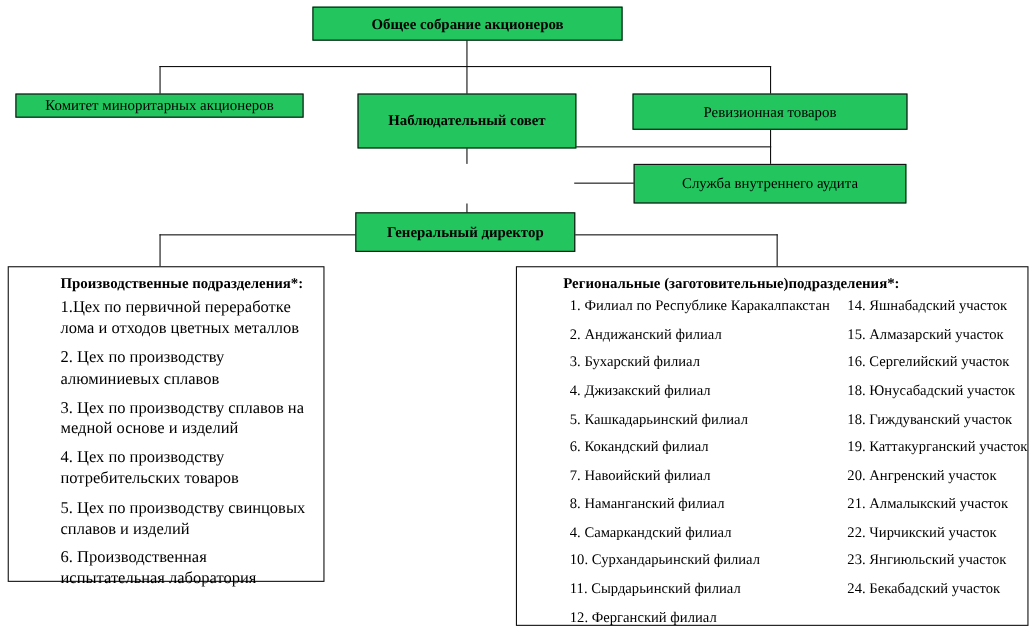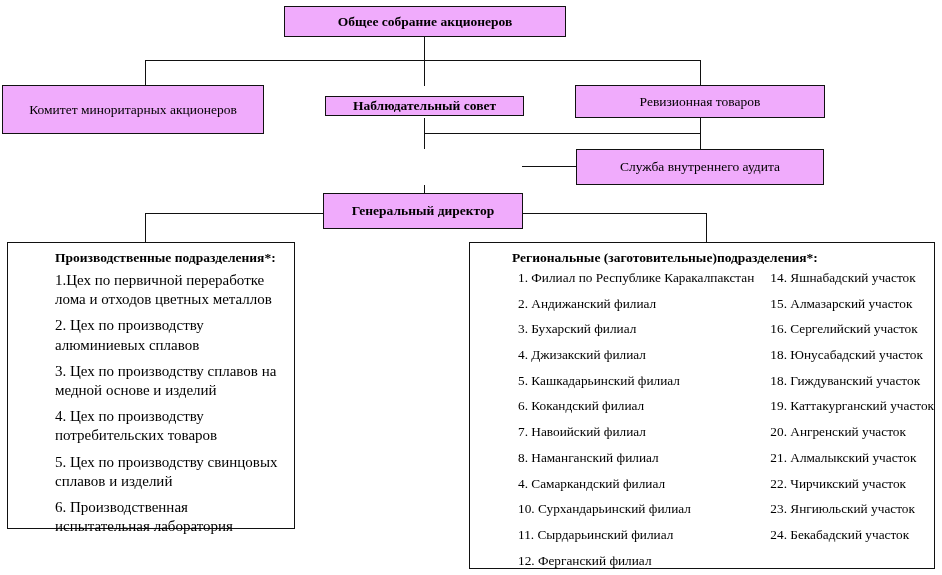--- a/index.html
+++ b/index.html
@@ -8,21 +8,21 @@
     font-family:"Liberation Serif","DejaVu Serif",serif;
     color:#000000;
   }
   #canvas{position:absolute;left:0;top:0;width:942px;height:575px;}
 
   
   .node{
     position:absolute;
     box-sizing:border-box;
     border:1.4px solid #111111;
-    background:#f0abfc;
+    background:#22c55e;
     display:flex;
     align-items:center;
     justify-content:center;
     text-align:center;
     font-size:13.5px;
     line-height:1.15;
     z-index:3;
   }
   .node.bold{font-weight:bold;}
 
@@ -97,25 +97,25 @@
 
   <div class="ln v" style="left:424px;top:185px;height:29px;"></div>
   <div class="ln h" style="left:145px;top:213px;width:562px;"></div>
   <div class="ln v" style="left:145px;top:213px;height:30px;"></div>
   <div class="ln v" style="left:706px;top:213px;height:30px;"></div>
 
   <div class="node bold" style="left:284px;top:6px;width:282px;height:31px;">
     <span>Общее собрание акционеров</span>
   </div>
 
-  <div class="node" style="left:2px;top:85px;width:262px;height:49px;">
+  <div class="node" style="left:14px;top:85px;width:262px;height:22px;">
     <span>Комитет миноритарных акционеров</span>
   </div>
 
-  <div class="node bold" style="left:325px;top:96px;width:199px;height:20px;">
+  <div class="node bold" style="left:325px;top:85px;width:199px;height:50px;">
     <span>Наблюдательный совет</span>
   </div>
 
   <div class="node" style="left:575px;top:85px;width:250px;height:33px;">
     <span>Ревизионная товаров</span>
   </div>
 
   <div class="node bold" style="left:323px;top:149px;width:200px;height:36px;margin-top:44px;">
     <span>Генеральный директор</span>
   </div>

